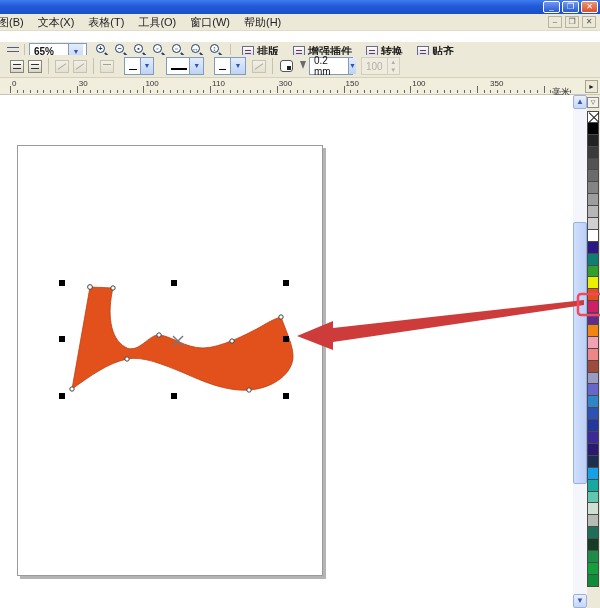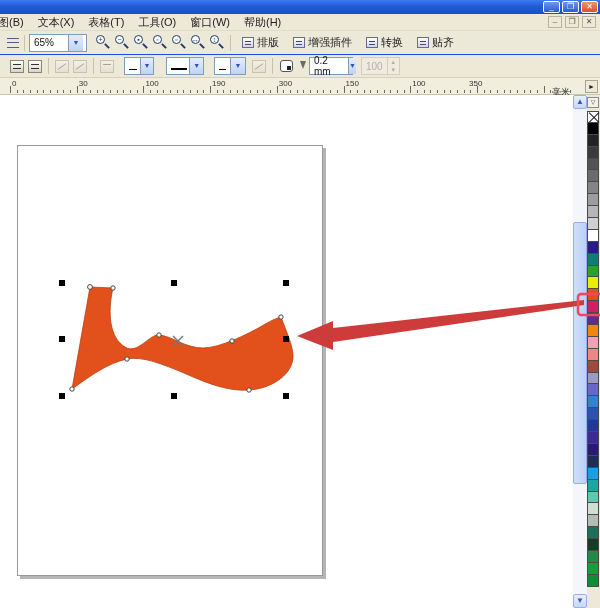--- a/index.html
+++ b/index.html
@@ -19,21 +19,21 @@
   #menubar { position:absolute; left:0; top:14px; width:600px; height:17px;
     background:#ece9d8; border-bottom:1px solid #e0dcc8; display:flex; align-items:center; }
   .menu-item { padding:1px 8px; margin-left:-2px; color:#222; white-space:nowrap; }
   .menu-item:first-child { margin-left:-10px; }
   .mdi-btns { position:absolute; right:4px; top:2px; display:flex; gap:3px; }
   .mdi-btn { width:14px; height:12px; border:1px solid #b8b4a0; background:#ece9d8;
     color:#555; font-size:8px; line-height:10px; text-align:center; }
 
   
   .bar { position:absolute; left:0; width:600px; background:#ece9d8; display:flex; align-items:center; }
-  #toolbar1 { top:31px; height:24px; border-bottom:1px solid #1d4ed8; }
+  #toolbar1 { top:42px; height:24px; border-bottom:5px solid #1d4ed8;font-weight:bold; }
   #toolbar2 { top:55px; height:23px; border-bottom:1px solid #d5d1ba; }
   .sep { width:1px; height:16px; background:#c6c2ac; margin:0 4px; }
   .grip3 { width:14px; height:14px; margin-left:6px; display:flex; flex-direction:column; justify-content:space-between; padding:2px 1px; }
   .grip3 i { display:block; height:1px; background:#5a5a8a; }
   .combo { display:inline-flex; height:18px; border:1px solid #7f9db9; background:#fff; align-items:center; }
   .combo .val { padding:0 4px; min-width:38px; font-size:10px; color:#111; }
   .combo .dd { width:15px; height:100%; background:linear-gradient(180deg,#e3ecfd,#c0d3f5);
     border-left:1px solid #7f9db9; color:#2f55b0; font-size:7px; line-height:16px; text-align:center; }
   .magicon { position:relative; width:17px; height:17px; margin:0 1px; }
   .magicon .lens { position:absolute; left:2px; top:1px; width:9px; height:9px; border:1.4px solid #233a66;
@@ -334,25 +334,25 @@
     <span class="tick" style="left: 530.26px; height: 3px;"></span>
     <span class="tick" style="left: 536.93px; height: 3px;"></span>
     <span class="tick" style="left: 543.6px; height: 7px;"></span>
     <span class="tick" style="left: 550.27px; height: 3px;"></span>
     <span class="tick" style="left: 556.94px; height: 3px;"></span>
     <span class="tick" style="left: 563.61px; height: 3px;"></span>
     <span class="tick" style="left: 570.28px; height: 3px;"></span>
     <span class="rlabel" style="left: 12px;">0</span>
     <span class="rlabel" style="left: 78.7px;">30</span>
     <span class="rlabel" style="left: 145.4px;">100</span>
-    <span class="rlabel" style="left: 212.1px;">190</span>
+    <span class="rlabel" style="left: 212.1px;">110</span>
     <span class="rlabel" style="left: 278.8px;">300</span>
     <span class="rlabel" style="left: 345.5px;">150</span>
     <span class="rlabel" style="left: 412.2px;">100</span>
-    <span class="rlabel" style="left: 469px;">350</span>
+    <span class="rlabel" style="left: 490px;">350</span>
   </div>
 
 <div id="workspace">
   <div id="page"></div>
 </div>
 
 <div id="vscroll">
   <div id="scr-up" class="scr-btn">▲</div>
   <div id="scr-thumb"></div>
   <div id="scr-down" class="scr-btn">▼</div>

